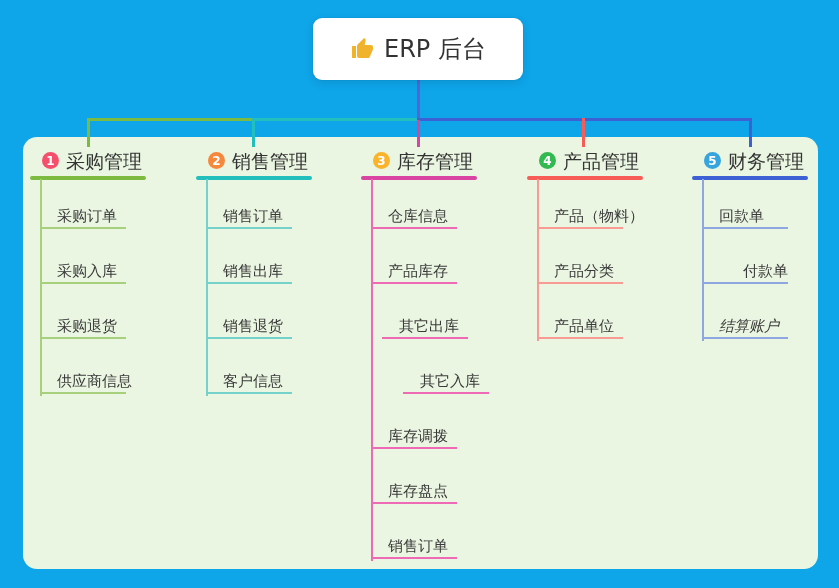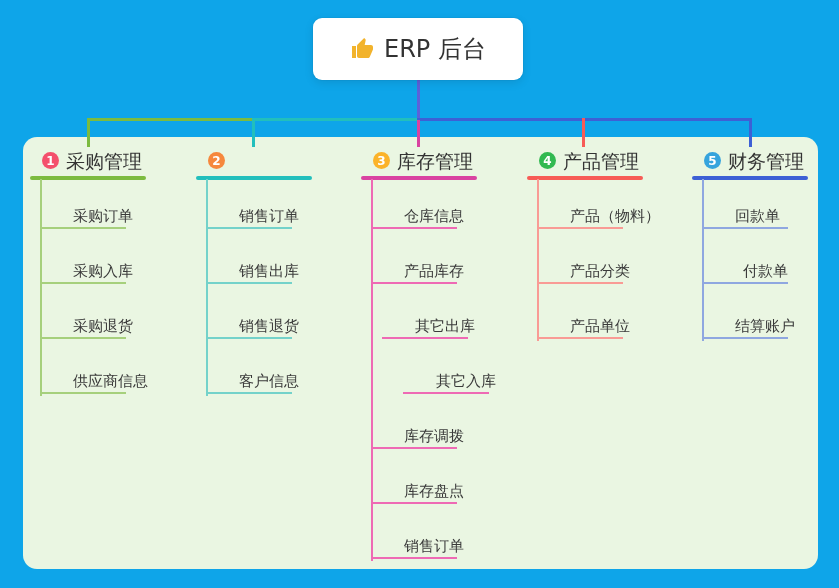--- a/index.html
+++ b/index.html
@@ -18,21 +18,21 @@
   .branch{position:absolute;width:160px;}
   .branch-header{position:relative;height:28px;}
   .badge{
     position:absolute;left:12px;top:4px;width:17px;height:17px;border-radius:50%;
     color:#fff;font-size:12px;font-weight:bold;display:flex;align-items:center;justify-content:center;
   }
   .branch-label{position:absolute;left:36px;top:0;font-size:19px;line-height:26px;color:#333;white-space:nowrap;}
   .branch-underline{position:absolute;left:0;top:28px;width:116px;height:4px;border-radius:2px;}
   .spine{position:absolute;left:10px;top:31px;width:2px;}
   .sub-item{position:absolute;left:10px;}
-  .sub-label{margin-left:33px;font-size:15px;color:#3a3a3a;height:22px;line-height:22px;white-space:nowrap;}
+  .sub-label{margin-left:17px;font-size:15px;color:#3a3a3a;height:22px;line-height:22px;white-space:nowrap;}
   .sub-underline{width:86px;height:2px;}
 </style>
 </head>
 <body>
 
 <div class="stage">
 
   <div class="panel" style="background-color: rgb(234, 246, 226);"></div>
 
   <div class="line" style="left: 417px; top: 80px; width: 3px; height: 40px; background-color: rgb(91, 98, 217);"></div>
@@ -76,20 +76,21 @@
         </div>
         <div class="sub-item" style="top: 222px;">
           <div class="sub-label">供应商信息</div>
           <div class="sub-underline" style="background-color: rgb(166, 208, 124);"></div>
         </div>
       </div>
   </div>
     <div class="branch" style="left: 196px; top: 148px;">
     <div class="branch-header">
       <span class="badge" style="background-color: rgb(246, 136, 61);">2</span>
+      <span class="branch-label">销售管理</span>
     </div>
     <div class="branch-underline" style="background-color: rgb(34, 191, 188);"></div>
     <div class="spine" style="background-color: rgb(116, 210, 202); height: 217px;"></div>
     <div>
         <div class="sub-item" style="top: 57px;">
           <div class="sub-label">销售订单</div>
           <div class="sub-underline" style="background-color: rgb(116, 210, 202);"></div>
         </div>
         <div class="sub-item" style="top: 112px;">
           <div class="sub-label">销售出库</div>
@@ -174,19 +175,19 @@
     <div class="spine" style="background-color: rgb(143, 167, 224); height: 162px;"></div>
     <div>
         <div class="sub-item" style="top: 57px;">
           <div class="sub-label">回款单</div>
           <div class="sub-underline" style="background-color: rgb(143, 167, 224);"></div>
         </div>
         <div class="sub-item" style="top: 112px; text-align: right;">
           <div class="sub-label">付款单</div>
           <div class="sub-underline" style="background-color: rgb(143, 167, 224);"></div>
         </div>
-        <div class="sub-item" style="top: 167px;">
+        <div class="sub-item" style="top: 167px; font-style: italic;">
           <div class="sub-label">结算账户</div>
           <div class="sub-underline" style="background-color: rgb(143, 167, 224);"></div>
         </div>
       </div>
   </div>
   </div>
 
 </body></html>

